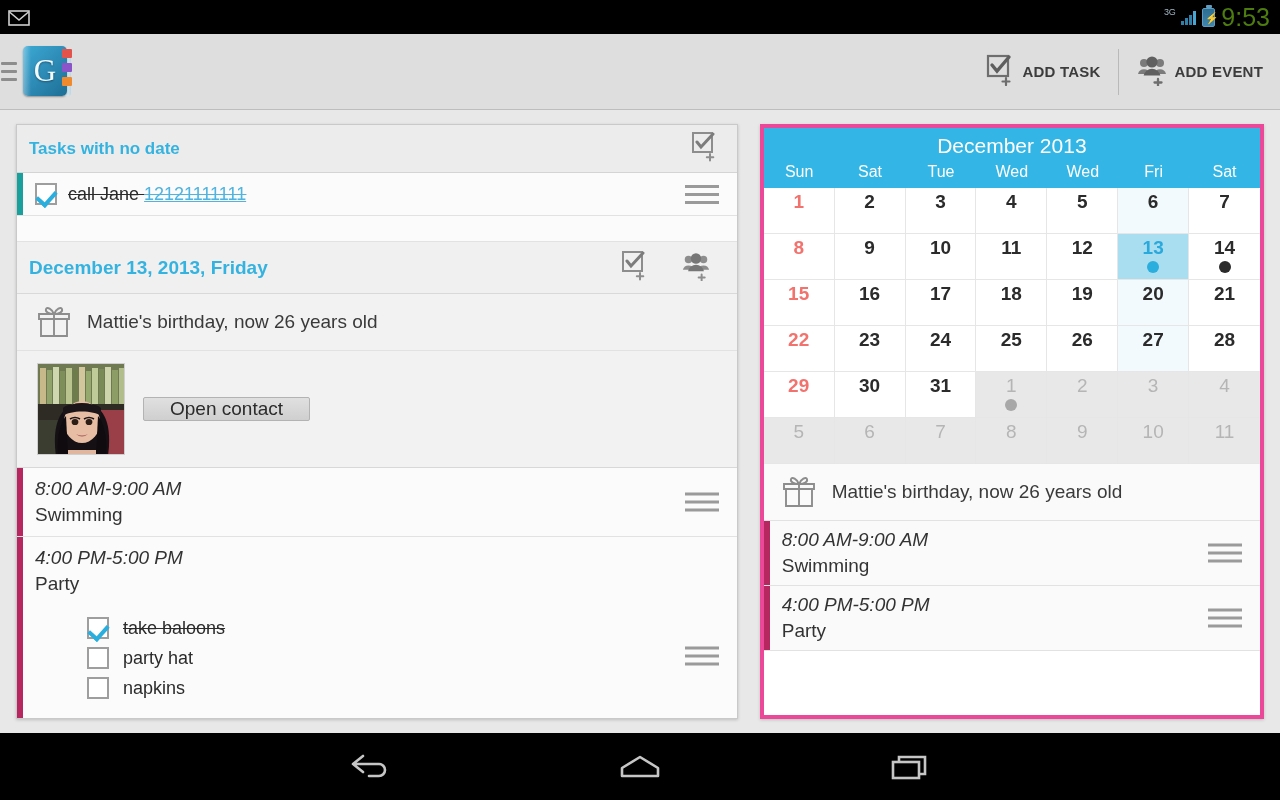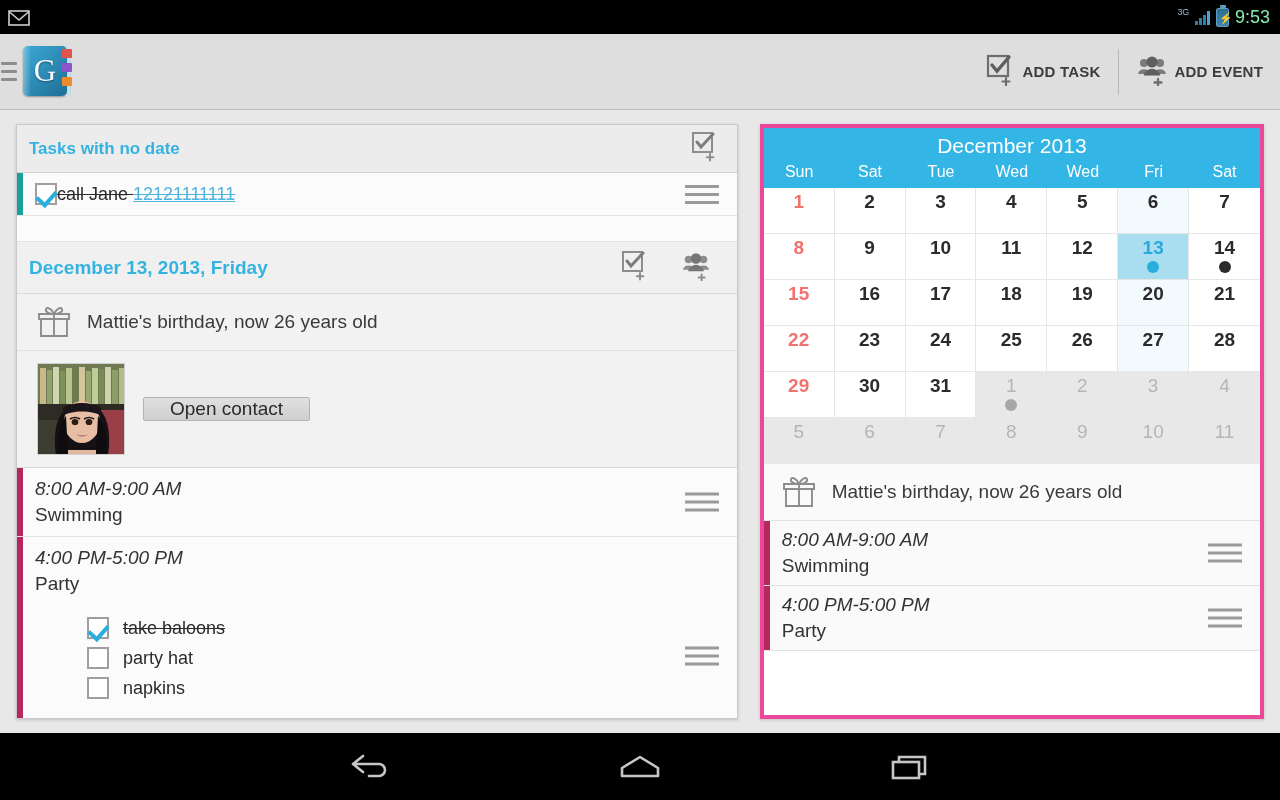--- a/index.html
+++ b/index.html
@@ -24,21 +24,21 @@
   .bars i { width: 3px; background: #2f7fa8; display: block; }
   .bars i:nth-child(1) { height: 4px; }
   .bars i:nth-child(2) { height: 7px; }
   .bars i:nth-child(3) { height: 10px; }
   .bars i:nth-child(4) { height: 14px; background:#46a7d6; }
   .batt { width: 13px; height: 19px; border: 1.5px solid #5e9cc0; border-radius: 2px;
           background: linear-gradient(#2d6d92,#3f86ae); position: relative; }
   .batt::before { content:""; position:absolute; top:-4px; left:3px; width:6px; height:3px;
           background:#5e9cc0; border-radius:1px; }
   .batt-bolt { position:absolute; left:2px; top:2px; font-size:11px; color:#e8f4fb; line-height:14px;}
-  .clock { font-size: 18px; font-weight: 400; color: #86efac; letter-spacing: 0px; text-align: right; }
+  .clock { font-size: 25px; font-weight: 400; color: #4d7c0f; letter-spacing: 0px; text-align: right; }
 
   
   .actionbar {
     height: 76px; background: #dedede;
     border-bottom: 1px solid #bdbdbd;
     display: flex; align-items: center;
     position: relative;
   }
   .nav-grip { width: 16px; margin-left: 1px; display:flex; flex-direction:column; gap:5px; }
   .nav-grip i { height:3px; background:#8d8d8d; display:block; border-radius:1px; }
@@ -90,21 +90,21 @@
 
   .row { display:flex; align-items:flex-start; position:relative; background:#fbfbfb;
          border-bottom:1px solid #e2e2e2; }
   .accent { width:6px; align-self:stretch; flex:0 0 6px; }
   .accent.teal { background:#1aa09c; }
   .accent.crimson { background:#b5275e; }
   .row-body { flex:1; padding:10px 14px 10px 12px; }
   .handle { width:34px; align-self:center; margin-right:18px; display:flex; flex-direction:column; gap:5px; }
   .handle i { height:3px; background:#9a9a9a; display:block; }
 
-  .task-line { display:flex; align-items:center; }
+  .task-line { display:flex; align-items:center; gap:11px; }
   .cbx { width:22px; height:22px; border:2px solid #9e9e9e; background:#fff; flex:0 0 22px;
          position:relative; }
   .cbx.checked::after {
     content:""; position:absolute; left:3px; top:2px; width:9px; height:15px;
     border:solid #2aaede; border-width:0 4px 4px 0; transform:rotate(42deg);
   }
   .task-text { font-size:18px; color:#2b2b2b; text-decoration:line-through; }
   .task-link { color:#4fb4e0; text-decoration:line-through underline; }
 
   .spacer-row { height:26px; background:#fbfbfb; border-bottom:1px solid #e2e2e2;}

